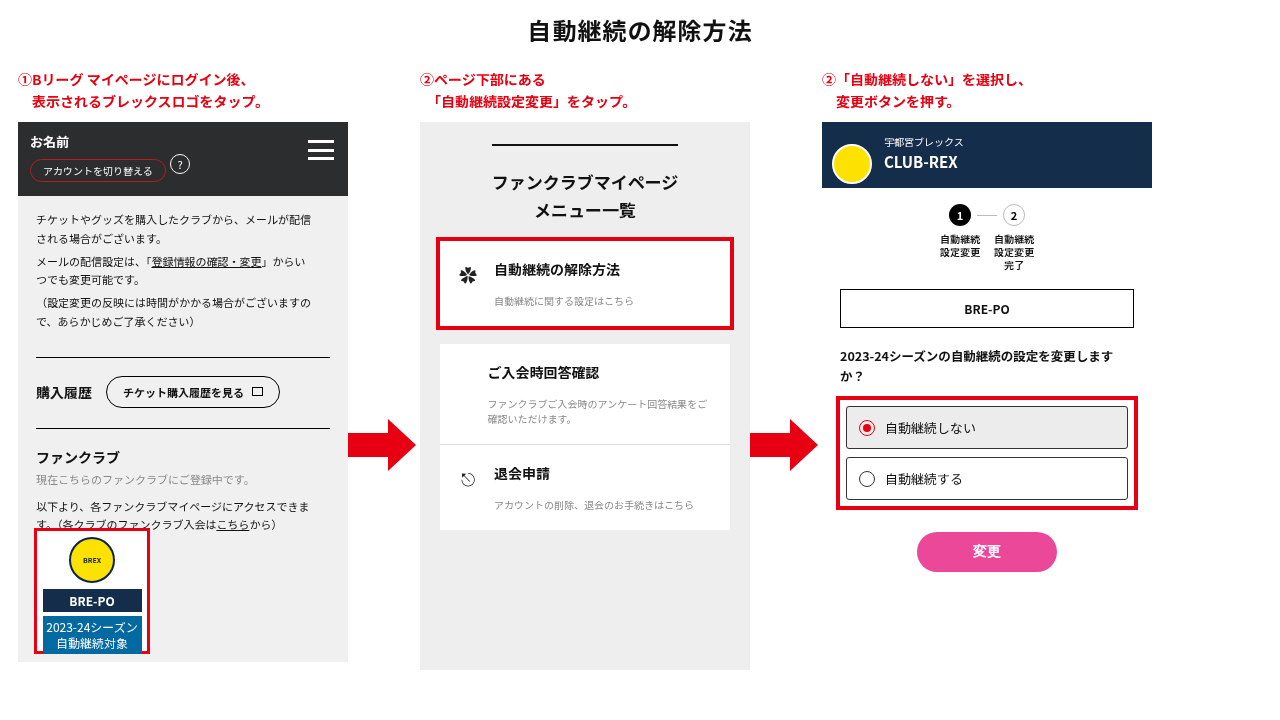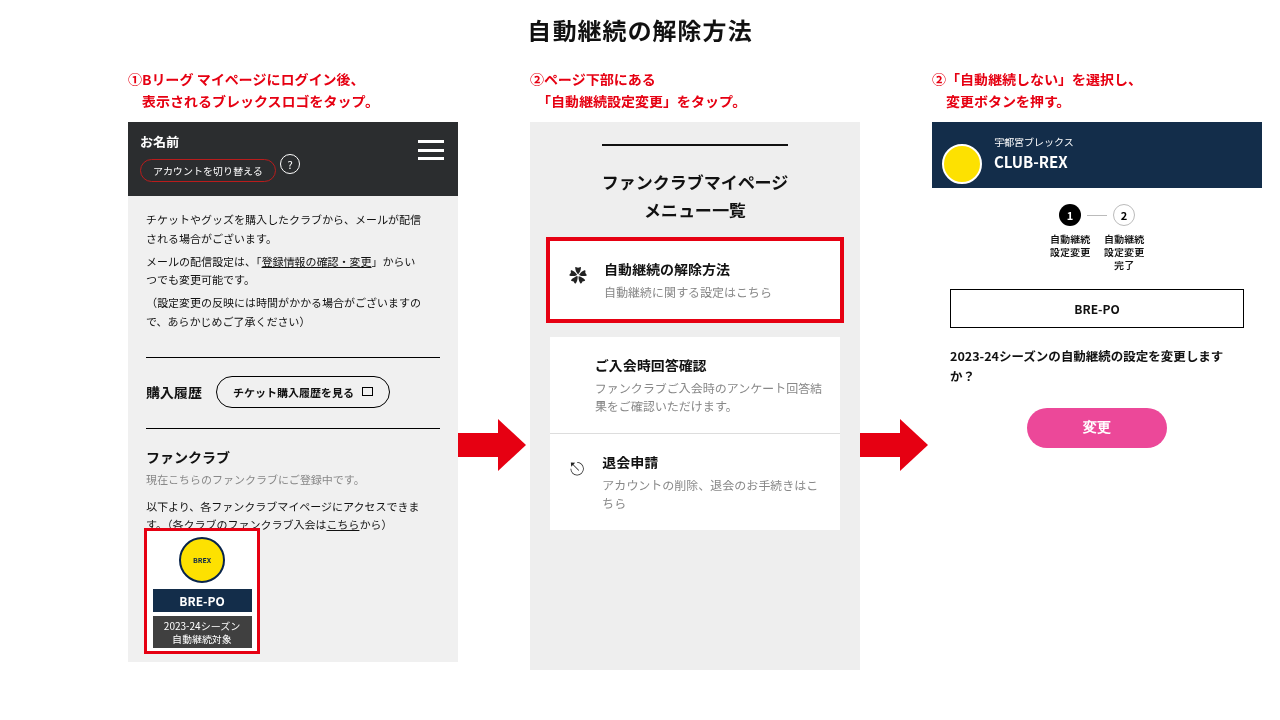--- a/index.html
+++ b/index.html
@@ -15,21 +15,21 @@
   .page-title {
     text-align: center;
     font-size: 24px;
     font-weight: 700;
     margin-top: 12px;
     letter-spacing: 1px;
   }
   .cols {
     display: flex;
     align-items: flex-start;
-    justify-content: flex-end;
+    justify-content: flex-start;
     margin-top: 22px;
     padding: 0 18px;
   }
   .col { width: 330px; }
   .caption {
     color: #e60012;
     font-weight: 700;
     font-size: 14px;
     line-height: 1.55;
     margin-bottom: 10px;
@@ -91,35 +91,35 @@
     width:46px; height:46px; border-radius:50%;
     background:#fde101; border:2px solid #08244b;
     margin:0 auto 6px auto; display:flex; align-items:center; justify-content:center;
     font-size:7px; font-weight:700; color:#08244b;
   }
   .brepo-tag {
     background:#132d4a; color:#fff; font-weight:700;
     font-size:12px; padding:3px 0; width:90%; margin:0 auto;
   }
   .season-tag {
-    background:#404040; color:#fff; font-size:10px; line-height:1.3;
+    background:#0369a1; color:#fff; font-size:12px; line-height:1.3;
     padding:3px 0; width:90%; margin:4px auto 0;
   }
   
   .p2 { height: 548px; background:#eee; padding:8px 10px; }
   .p2-top-line { border-top:2px solid #111; width:60%; margin:14px auto 0; }
   .p2-h { font-size:17px; font-weight:700; text-align:center; margin-top:22px; line-height:1.6; }
   .p2-card {
     background:#fff; margin:14px 10px 0 10px;
   }
   .p2-item { padding:18px 16px; display:flex; gap:14px; align-items:flex-start; border-bottom:1px solid #ddd; }
   .p2-item:last-child { border-bottom:none; }
   .p2-item .ic { width:24px; font-size:18px; color:#222; text-align:center; margin-top:2px; }
   .p2-item .body .t { font-weight:700; font-size:14px; }
-  .p2-item .body .d { font-size:12px; color:#888; margin-top:4px; line-height:1.5; }
+  .p2-item .body .d { font-size:10px; color:#888; margin-top:14px; line-height:1.5; }
   .p2-first { border:4px solid #e60012; margin: 14px 6px 0 6px; }
   
   .p3 { height: 540px; background:#fff; }
   .p3-head {
     background:#132d4a; color:#fff; padding:12px 14px 16px 62px; position:relative;
   }
   .p3-head .s { font-size:10px; }
   .p3-head .b { font-size:15px; font-weight:700; margin-top:2px; }
   .p3-head .logo {
     position:absolute; left:10px; top:22px;
@@ -277,17 +277,27 @@
       </div>
       <div class="steplbls">
         <div style="white-space:pre-line">自動継続
 設定変更</div>
         <div style="white-space:pre-line">自動継続
 設定変更
 完了</div>
       </div>
       <div class="brepo-box">BRE-PO</div>
       <div class="p3-q">2023-24シーズンの自動継続の設定を変更しますか？</div>
+      <div class="opt-wrap">
+        <div class="opt sel">
+          <span class="radio on"></span>
+          <span>自動継続しない</span>
+        </div>
+        <div class="opt">
+          <span class="radio"></span>
+          <span>自動継続する</span>
+        </div>
+      </div>
       <button class="change-btn">変更</button>
     </div>
   </div>
 
 </div>
 
 </body></html>

